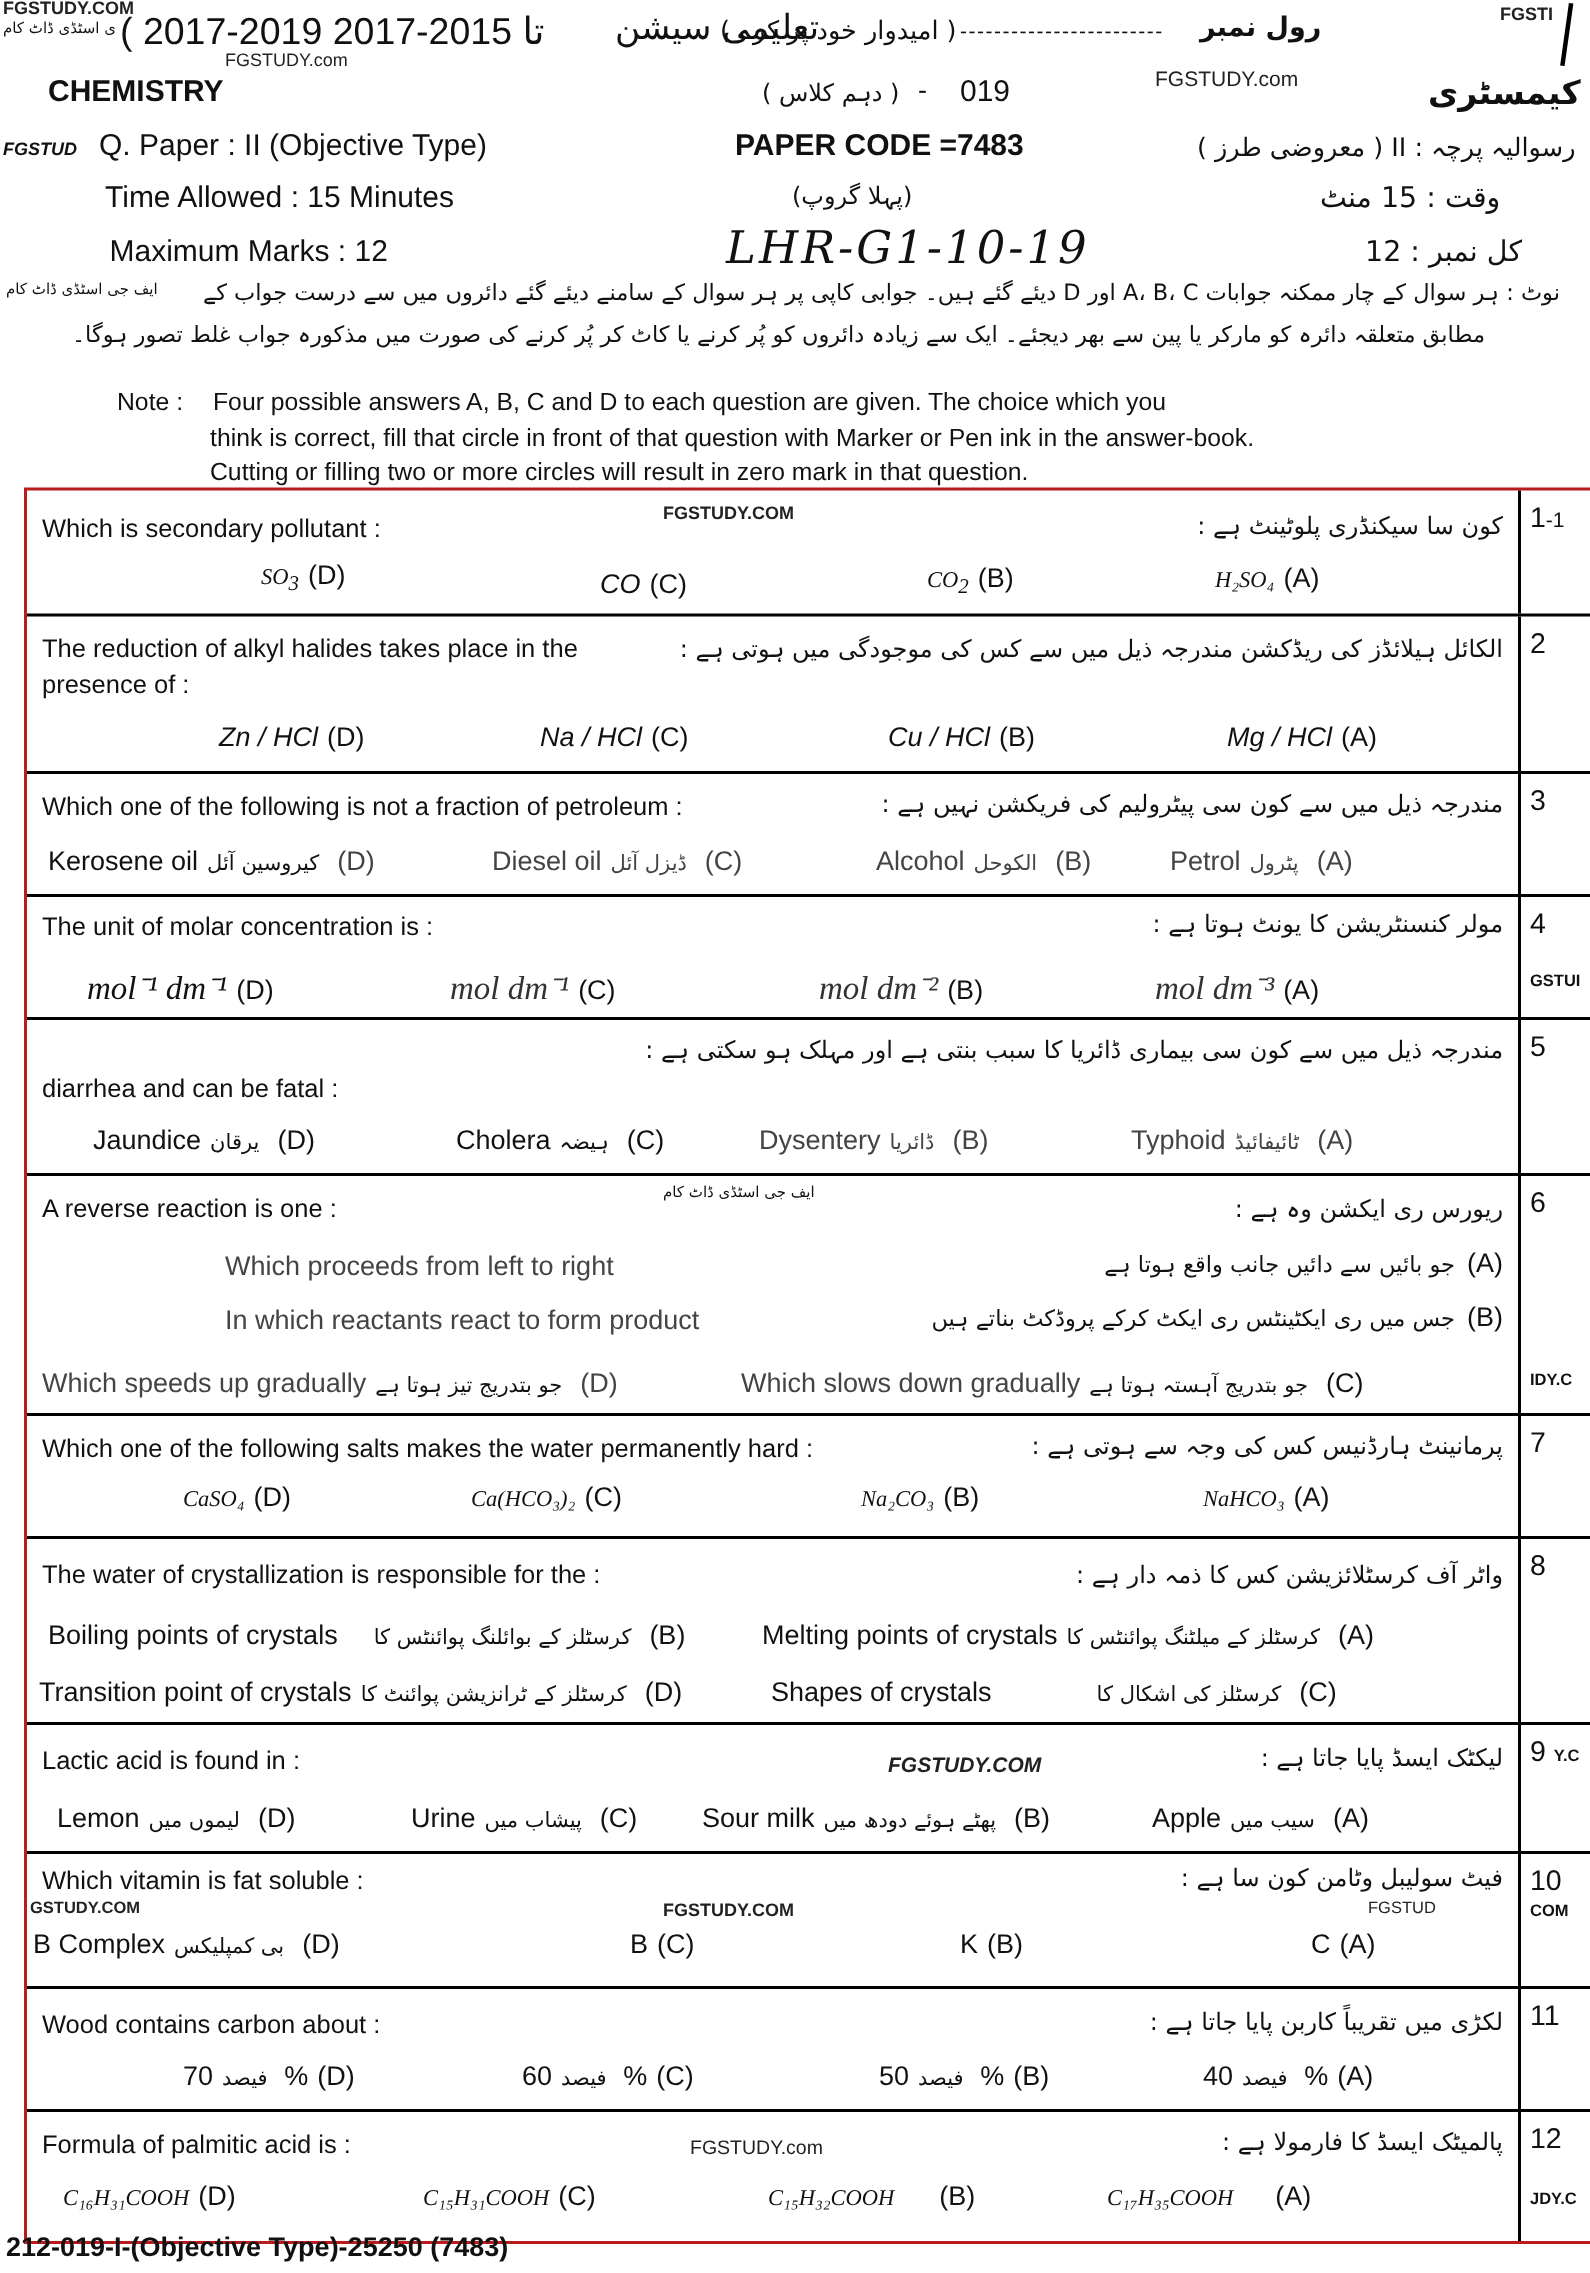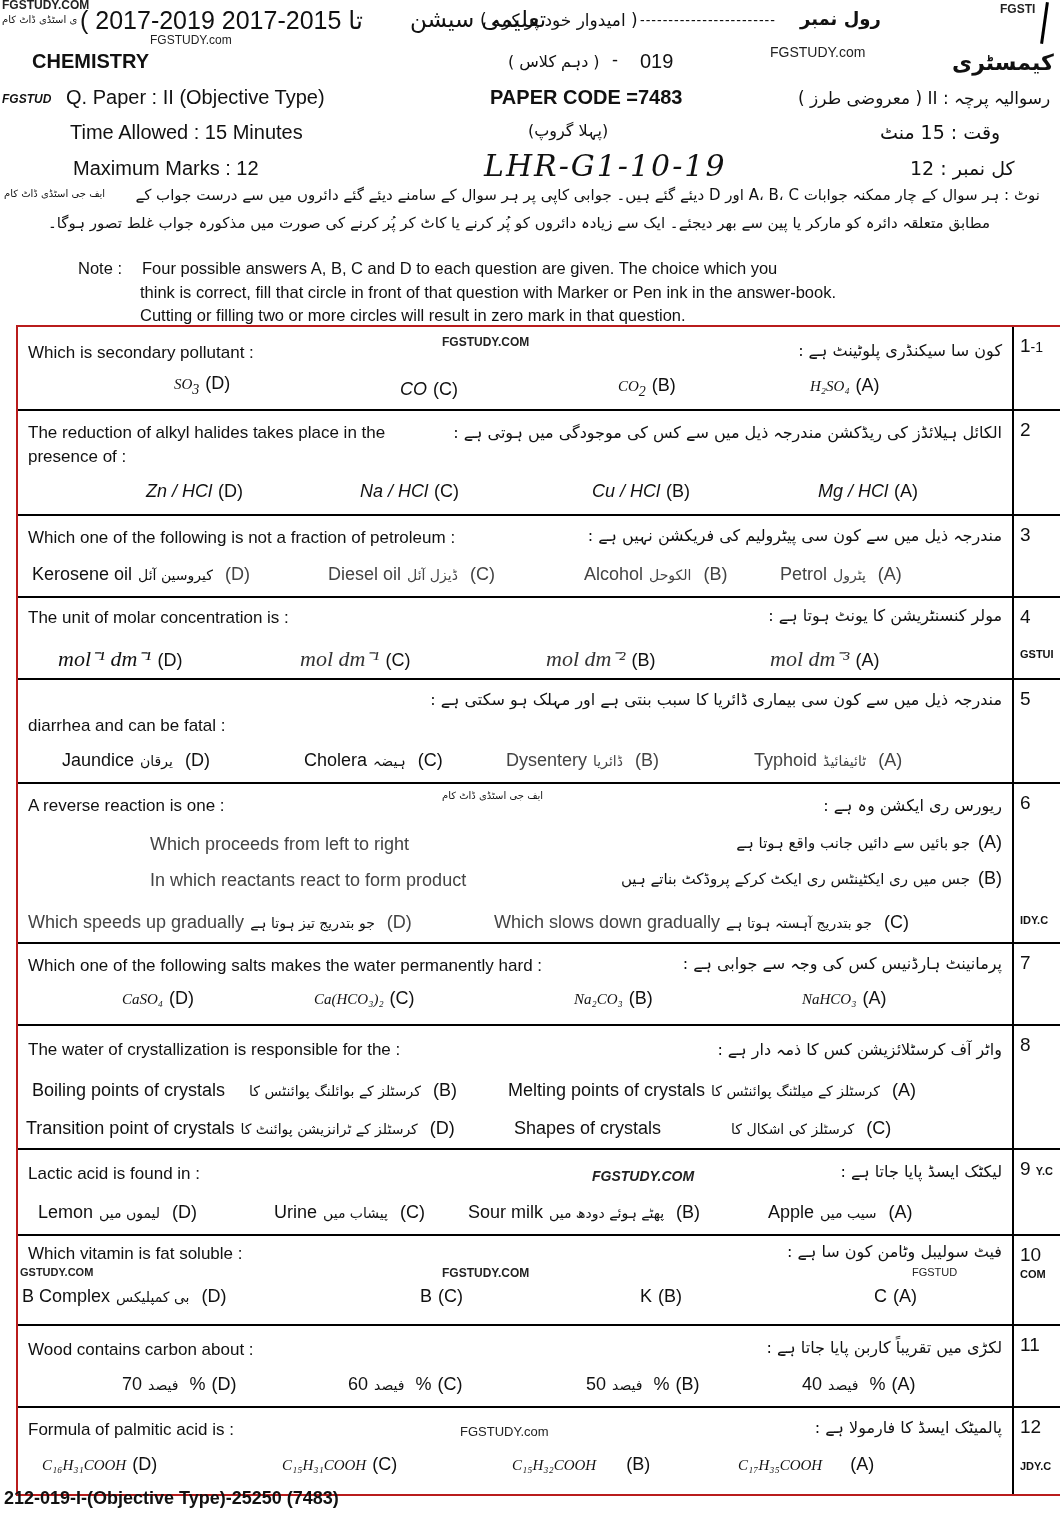--- a/index.html
+++ b/index.html
@@ -134,21 +134,21 @@
     <div class="opt urdu" style="right:62px;top:48px;font-size:15px;"><span style="font-family:'Liberation Sans',sans-serif;font-size:18px;margin-left:8px;">(A)</span><span>جو بائیں سے دائیں جانب واقع ہوتا ہے</span></div>
     <div class="opt faint" style="left:132px;top:86px;">In which reactants react to form product</div>
     <div class="opt urdu" style="right:62px;top:84px;font-size:15px;"><span style="font-family:'Liberation Sans',sans-serif;font-size:18px;margin-left:8px;">(B)</span><span>جس میں ری ایکٹینٹس ری ایکٹ کرکے پروڈکٹ بناتے ہیں</span></div>
     <div class="opt" style="left:10px;top:128px;"><span class="faint">Which speeds up gradually</span><span class="ur">جو بتدریج تیز ہوتا ہے</span><span class="lbl faint">(D)</span></div>
     <div class="opt" style="left:476px;top:128px;"><span class="faint">Which slows down gradually</span><span class="ur">جو بتدریج آہستہ ہوتا ہے</span><span class="lbl">(C)</span></div>
     <div class="qnum"><span>6</span><span class="sub" style="margin-top:100px;">IDY.C</span></div>
   </div>
 
   <div class="qrow" style="height:82px;">
     <div class="qeng" style="top:12px;">Which one of the following salts makes the water permanently hard :</div>
-    <div class="qurdu" style="top:10px;">پرمانینٹ ہارڈنیس کس کی وجہ سے جوابی ہے :</div>
+    <div class="qurdu" style="top:10px;">پرمانینٹ ہارڈنیس کس کی وجہ سے ہوتی ہے :</div>
     <div class="opt" style="left:104px;top:44px;"><span class="chem">CaSO₄</span><span class="lbl">(D)</span></div>
     <div class="opt" style="left:296px;top:44px;"><span class="chem">Ca(HCO₃)₂</span><span class="lbl">(C)</span></div>
     <div class="opt" style="left:556px;top:44px;"><span class="chem">Na₂CO₃</span><span class="lbl">(B)</span></div>
     <div class="opt" style="left:784px;top:44px;"><span class="chem">NaHCO₃</span><span class="lbl">(A)</span></div>
     <div class="qnum"><span>7</span></div>
   </div>
 
   <div class="qrow" style="height:124px;">
     <div class="qeng" style="top:14px;">The water of crystallization is responsible for the :</div>
     <div class="qurdu" style="top:14px;">واٹر آف کرسٹلائزیشن کس کا ذمہ دار ہے :</div>

